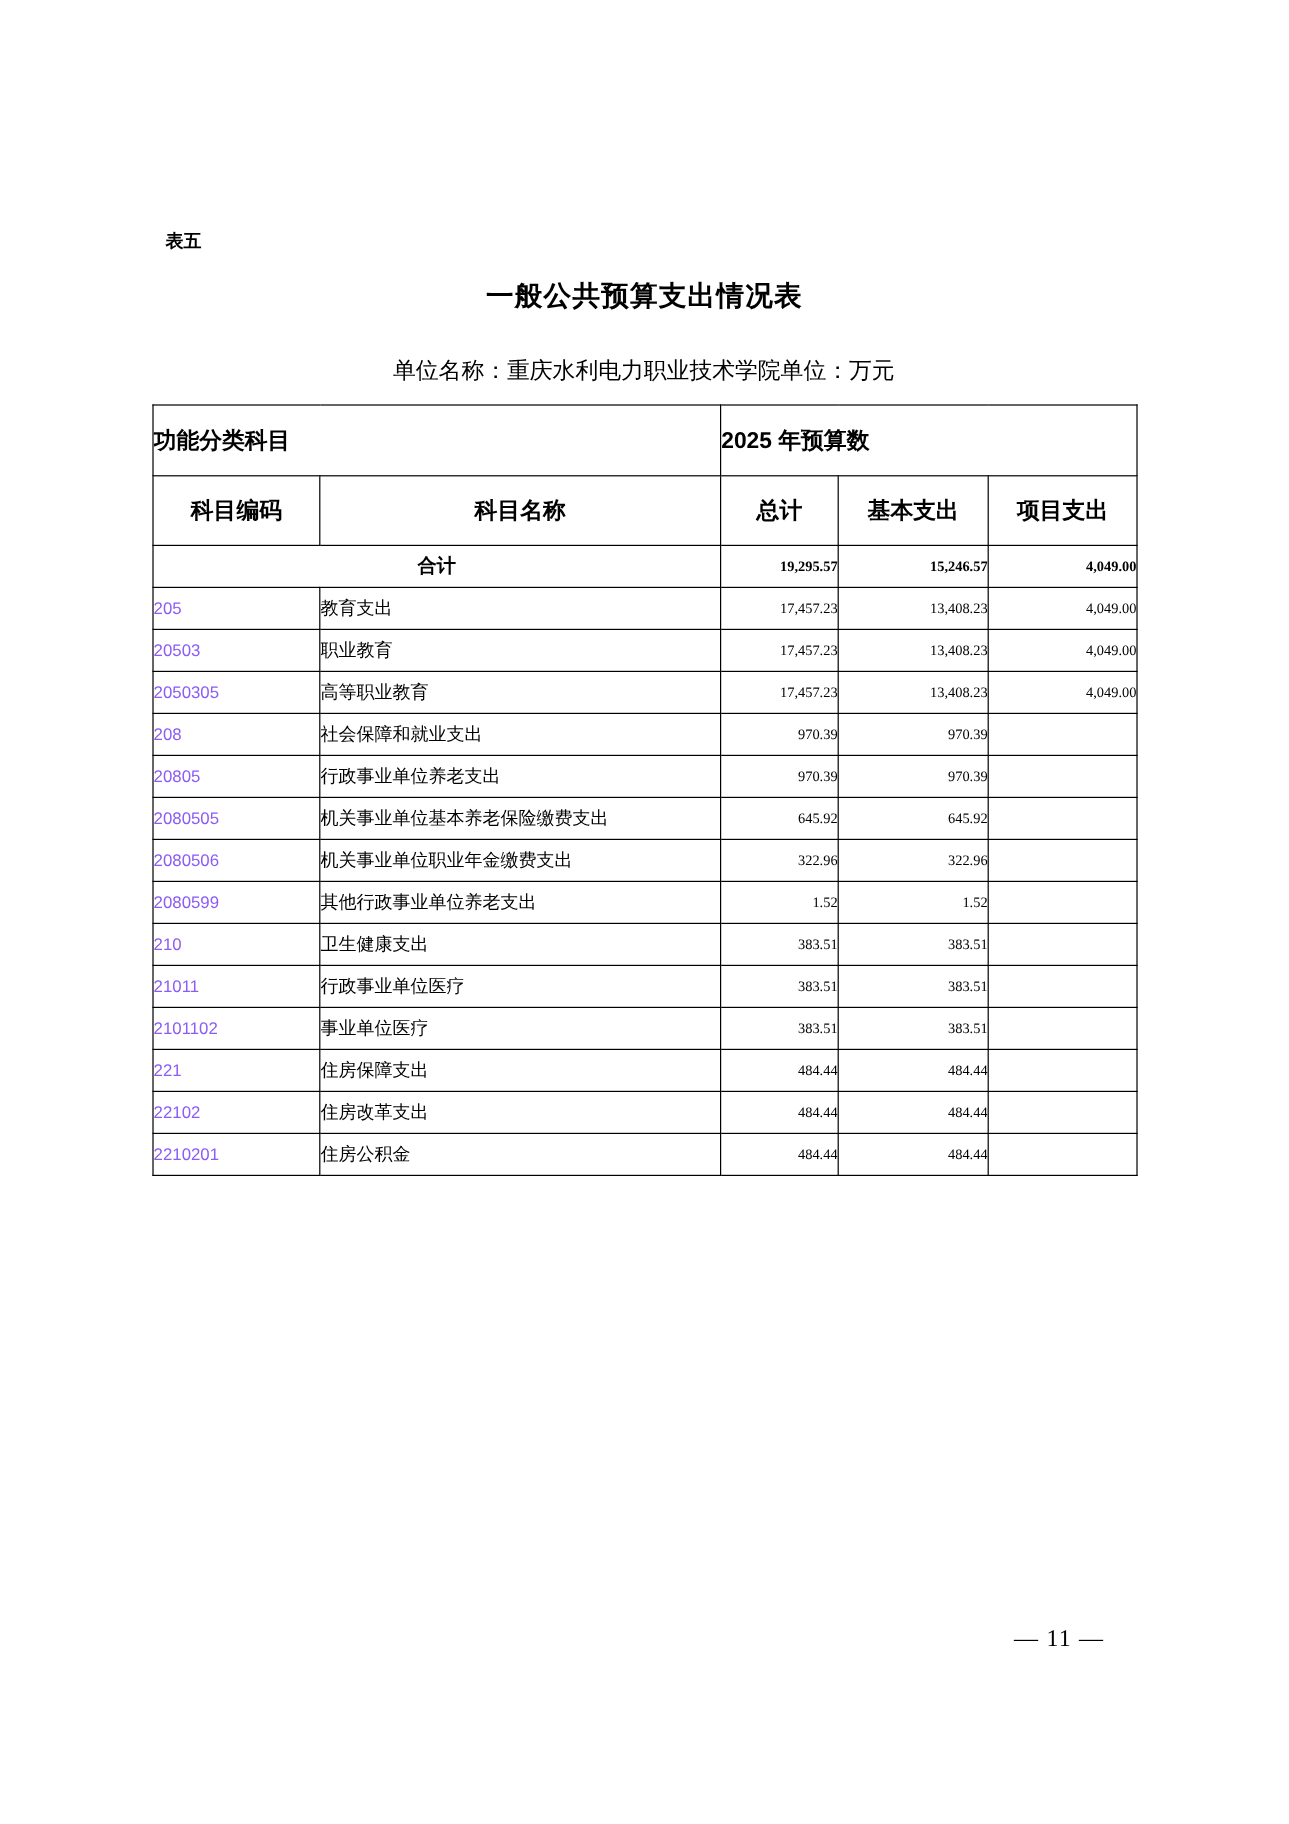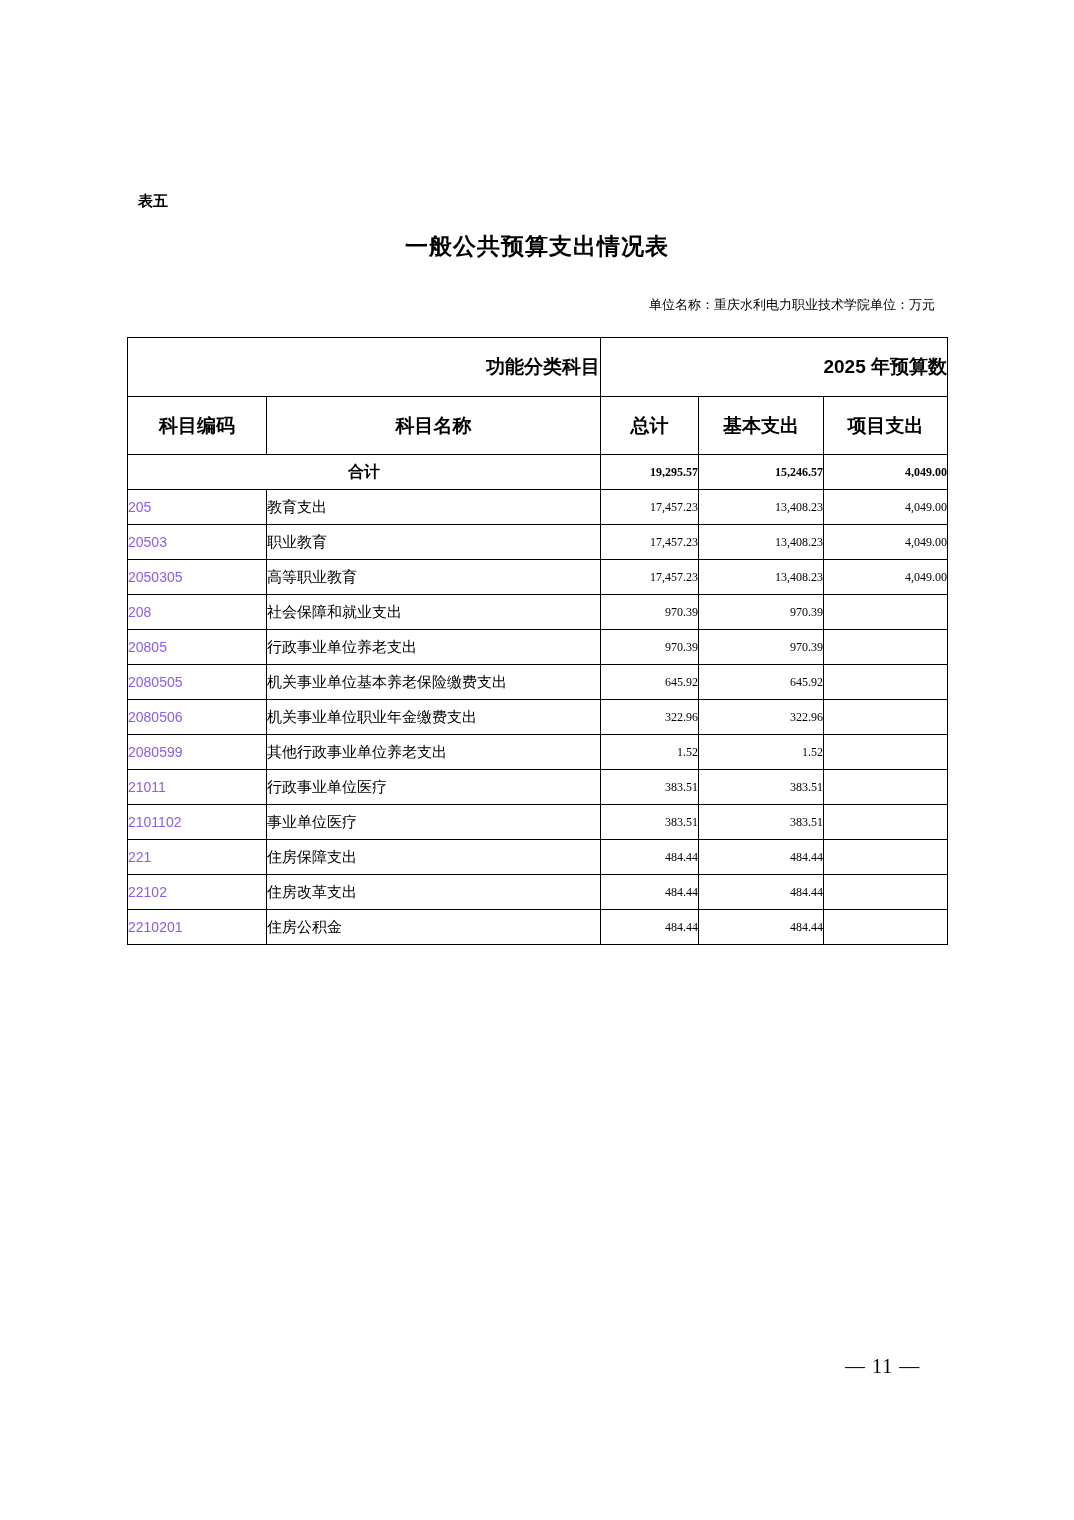--- a/index.html
+++ b/index.html
@@ -30,44 +30,44 @@
     font-size: 23px;
     font-weight: bold;
     letter-spacing: 1px;
   }
   .unit-row {
     position: absolute;
     left: 138px;
     right: 139px;
     top: 296px;
     display: flex;
-    justify-content: flex-end;
-    font-family: "Liberation Serif", "DejaVu Serif", serif;
-    font-size: 13px;
+    justify-content: center;
+    font-family: "Liberation Serif", "DejaVu Serif", serif;
+    font-size: 19px;
   }
   table.budget {
     position: absolute;
     left: 127px;
     top: 337px;
     width: 820px;
     border-collapse: collapse;
     table-layout: fixed;
   }
   table.budget th, table.budget td {
     border: 1.5px solid #000;
     padding: 0;
     overflow: hidden;
     white-space: nowrap;
   }
   thead tr.h1 th {
     height: 58px;
     font-family: "Liberation Sans", sans-serif;
     font-size: 19px;
     font-weight: 600;
-    text-align: right;
+    text-align: left;
     vertical-align: middle;
   }
   thead tr.h2 th {
     height: 57px;
     font-family: "Liberation Sans", sans-serif;
     font-size: 19px;
     font-weight: 600;
     text-align: center;
     vertical-align: middle;
   }
@@ -201,20 +201,27 @@
     <td class="num"></td>
   </tr>
         <tr>
     <td class="code lv3">2080599</td>
     <td class="name lv3">其他行政事业单位养老支出</td>
     <td class="num">1.52</td>
     <td class="num">1.52</td>
     <td class="num"></td>
   </tr>
         <tr>
+    <td class="code lv1">210</td>
+    <td class="name lv1">卫生健康支出</td>
+    <td class="num">383.51</td>
+    <td class="num">383.51</td>
+    <td class="num"></td>
+  </tr>
+        <tr>
     <td class="code lv2">21011</td>
     <td class="name lv2">行政事业单位医疗</td>
     <td class="num">383.51</td>
     <td class="num">383.51</td>
     <td class="num"></td>
   </tr>
         <tr>
     <td class="code lv3">2101102</td>
     <td class="name lv3">事业单位医疗</td>
     <td class="num">383.51</td>

